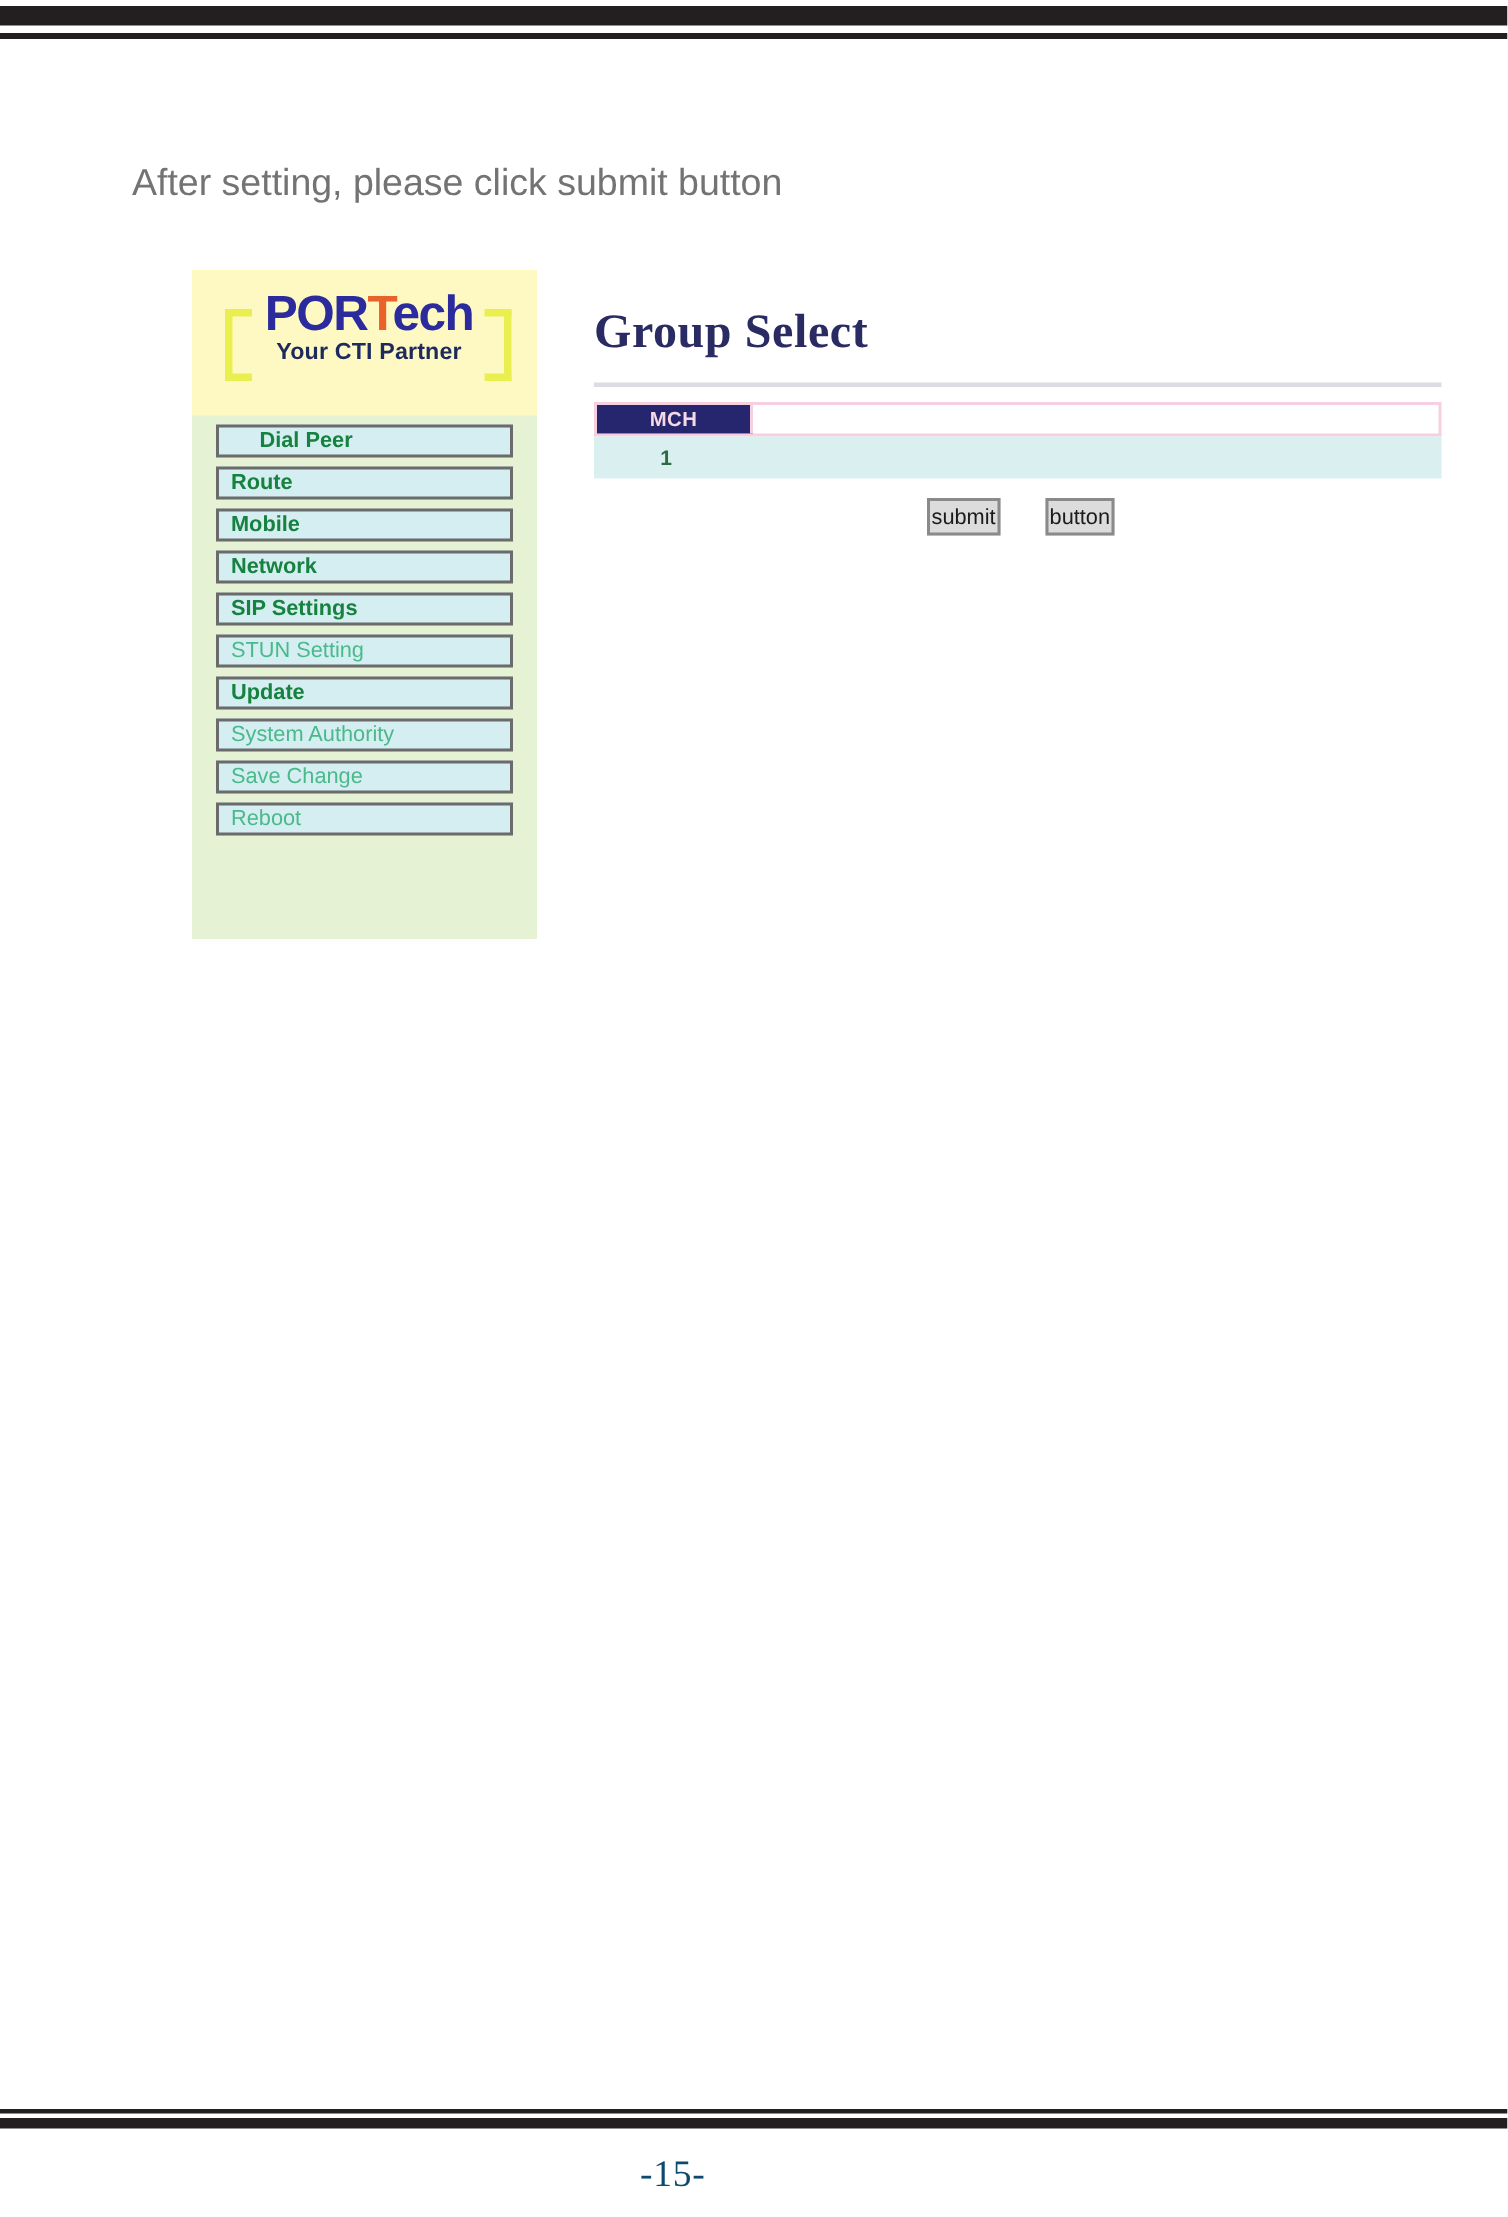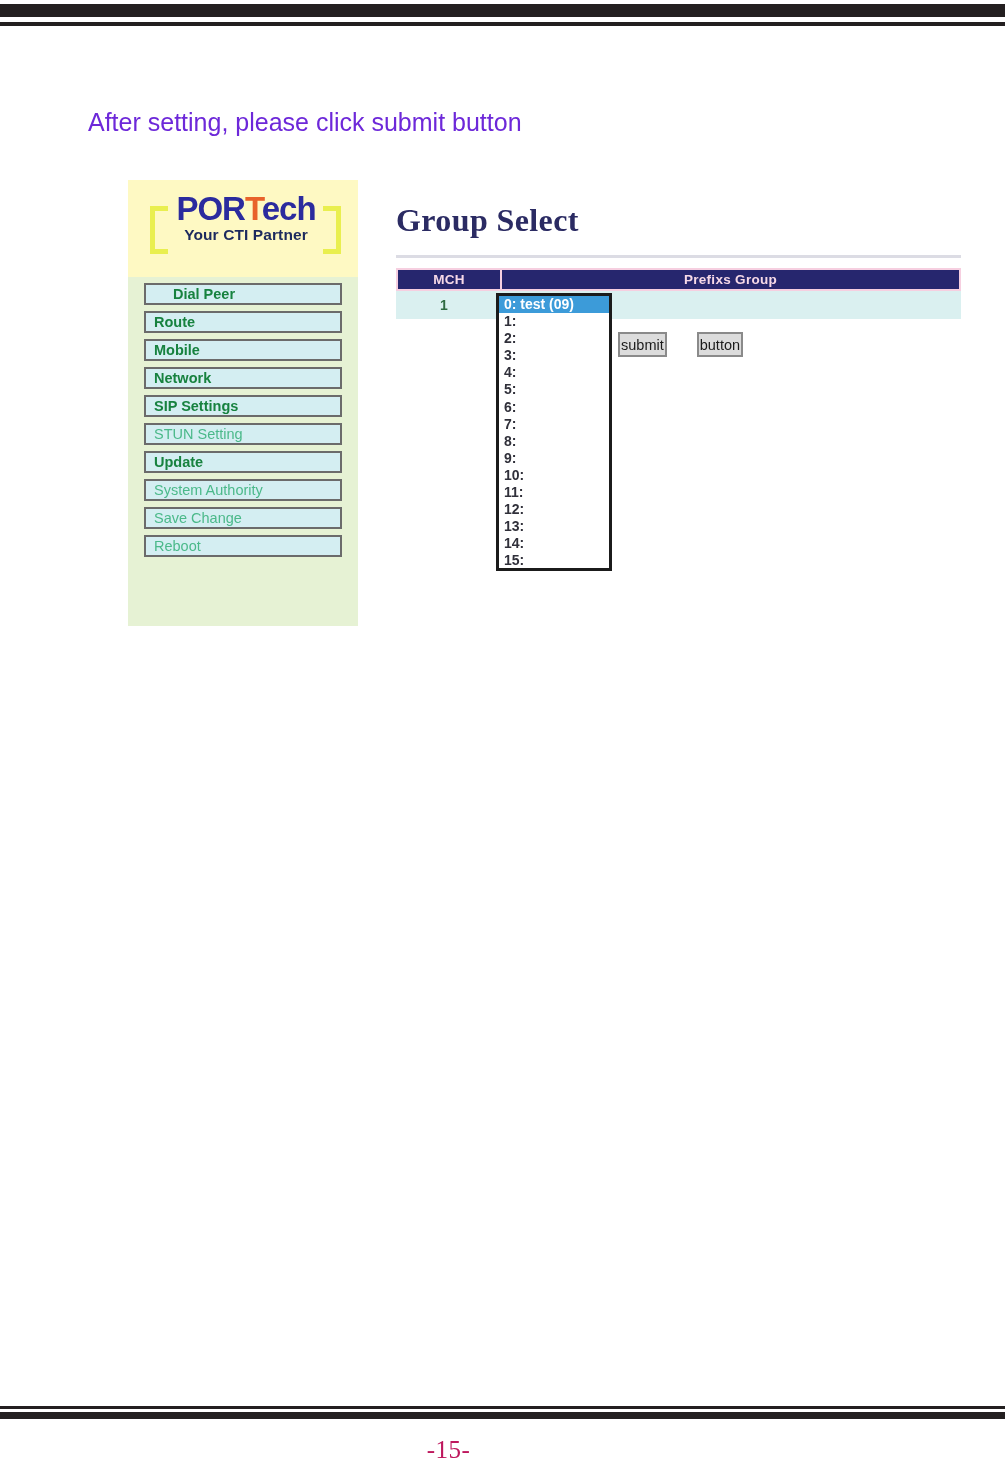--- a/index.html
+++ b/index.html
@@ -40,30 +40,30 @@
     width: 1005px; height: 7px;
     background: #231f20;
   }
   .page-number {
     position: absolute;
     left: 0; top: 1436px;
     width: 897px;
     text-align: center;
     font-family: "Liberation Serif", serif;
     font-size: 25px;
-    color: #be185d;
+    color: #0c4a6e;
     letter-spacing: 0.5px;
   }
 
   
   .caption {
     position: absolute;
     left: 88px; top: 108px;
     font-size: 25px;
-    color: #6d28d9;
+    color: #737373;
     white-space: nowrap;
   }
 
   
   .shot {
     position: absolute;
     left: 128px; top: 180px;
     width: 845px; height: 450px;
   }
 
@@ -315,46 +315,27 @@
   </div>
 
   <div class="content">
 
     <div class="content-title">Group Select</div>
     <div class="content-hr"></div>
 
     <div class="table">
       <div class="thead">
         <div class="th mch">MCH</div>
-        <div class="th grp">Prefixs Group</div>
       </div>
       <div class="tbody-row">
         <div class="td mch">1</div>
         <div class="td grp"></div>
       </div>
     </div>
 
-    <div class="listbox">
-      <div class="listbox-option selected">0: test (09)</div>
-      <div class="listbox-option">1:</div>
-      <div class="listbox-option">2:</div>
-      <div class="listbox-option">3:</div>
-      <div class="listbox-option">4:</div>
-      <div class="listbox-option">5:</div>
-      <div class="listbox-option">6:</div>
-      <div class="listbox-option">7:</div>
-      <div class="listbox-option">8:</div>
-      <div class="listbox-option">9:</div>
-      <div class="listbox-option">10:</div>
-      <div class="listbox-option">11:</div>
-      <div class="listbox-option">12:</div>
-      <div class="listbox-option">13:</div>
-      <div class="listbox-option">14:</div>
-      <div class="listbox-option">15:</div>
-    </div>
 
     <div class="buttons">
       <div class="btn">submit</div>
       <div class="btn">button</div>
     </div>
 
   </div>
 </div>
 
 <div class="page-bottom-rule-thin"></div>

